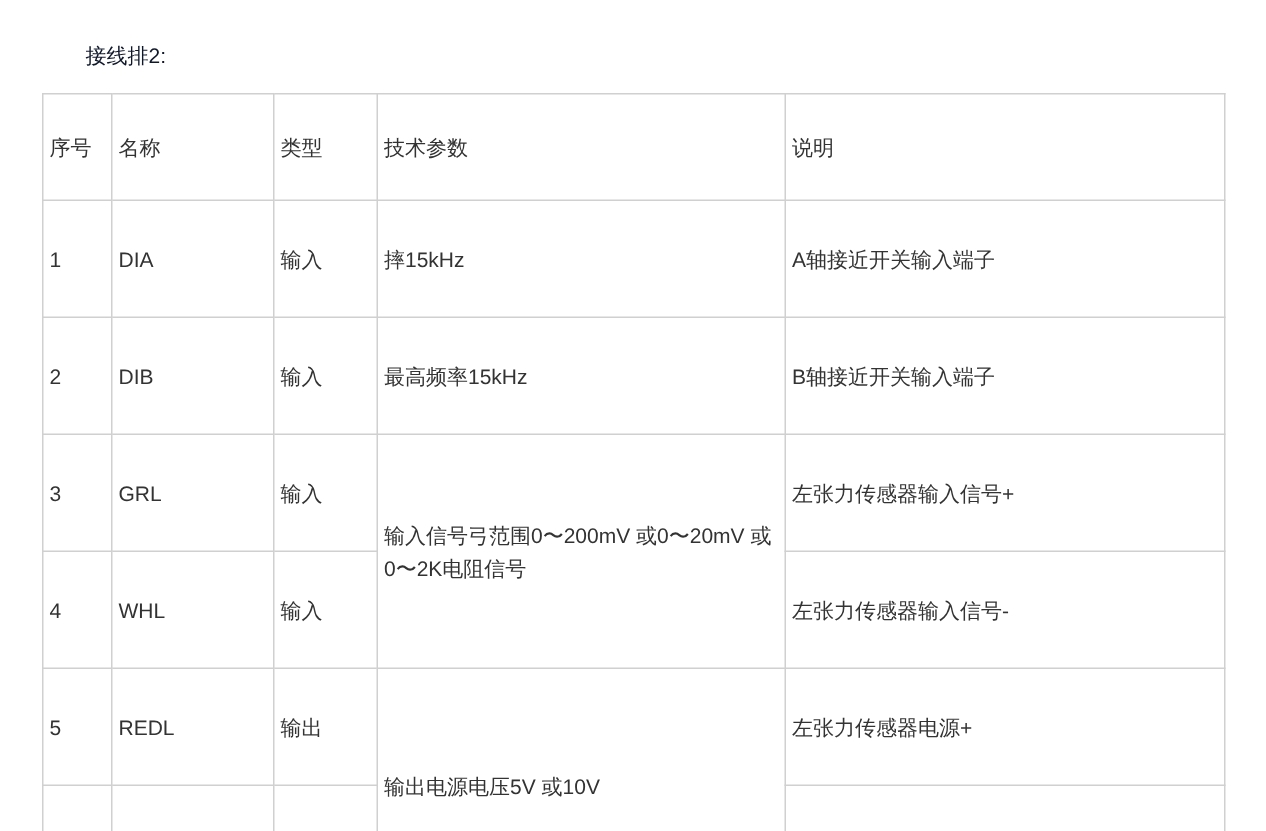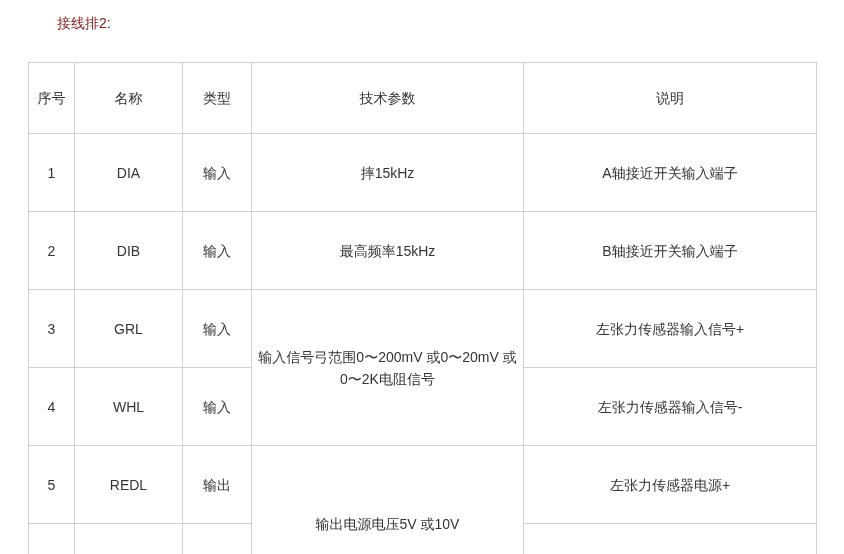--- a/index.html
+++ b/index.html
@@ -15,42 +15,41 @@
     color: #333333;
   }
   .page {
     position: relative;
     width: 844px;
     height: 554px;
   }
   .caption {
     position: absolute;
     left: 57px;
-    top: 13px;
+    top: 27px;
     font-size: 14px;
     line-height: 20px;
-    color: #7f1d1d;
+    color: #0f172a;
     white-space: nowrap;
   }
   .table-wrap {
     position: absolute;
     left: 28px;
     top: 62px;
     width: 788px;
   }
   table.spec {
     border-collapse: collapse;
     width: 788px;
     table-layout: fixed;
     font-size: 14px;
     color: #333333;
   }
   table.spec td {
     border: 1px solid #d0d0d0;
-    text-align: center;
     vertical-align: middle;
     padding: 6px 4px;
     line-height: 22px;
   }
   col.c-no    { width: 46px; }
   col.c-name  { width: 108px; }
   col.c-type  { width: 69px; }
   col.c-param { width: 272px; }
   col.c-desc  { width: 293px; }
 

